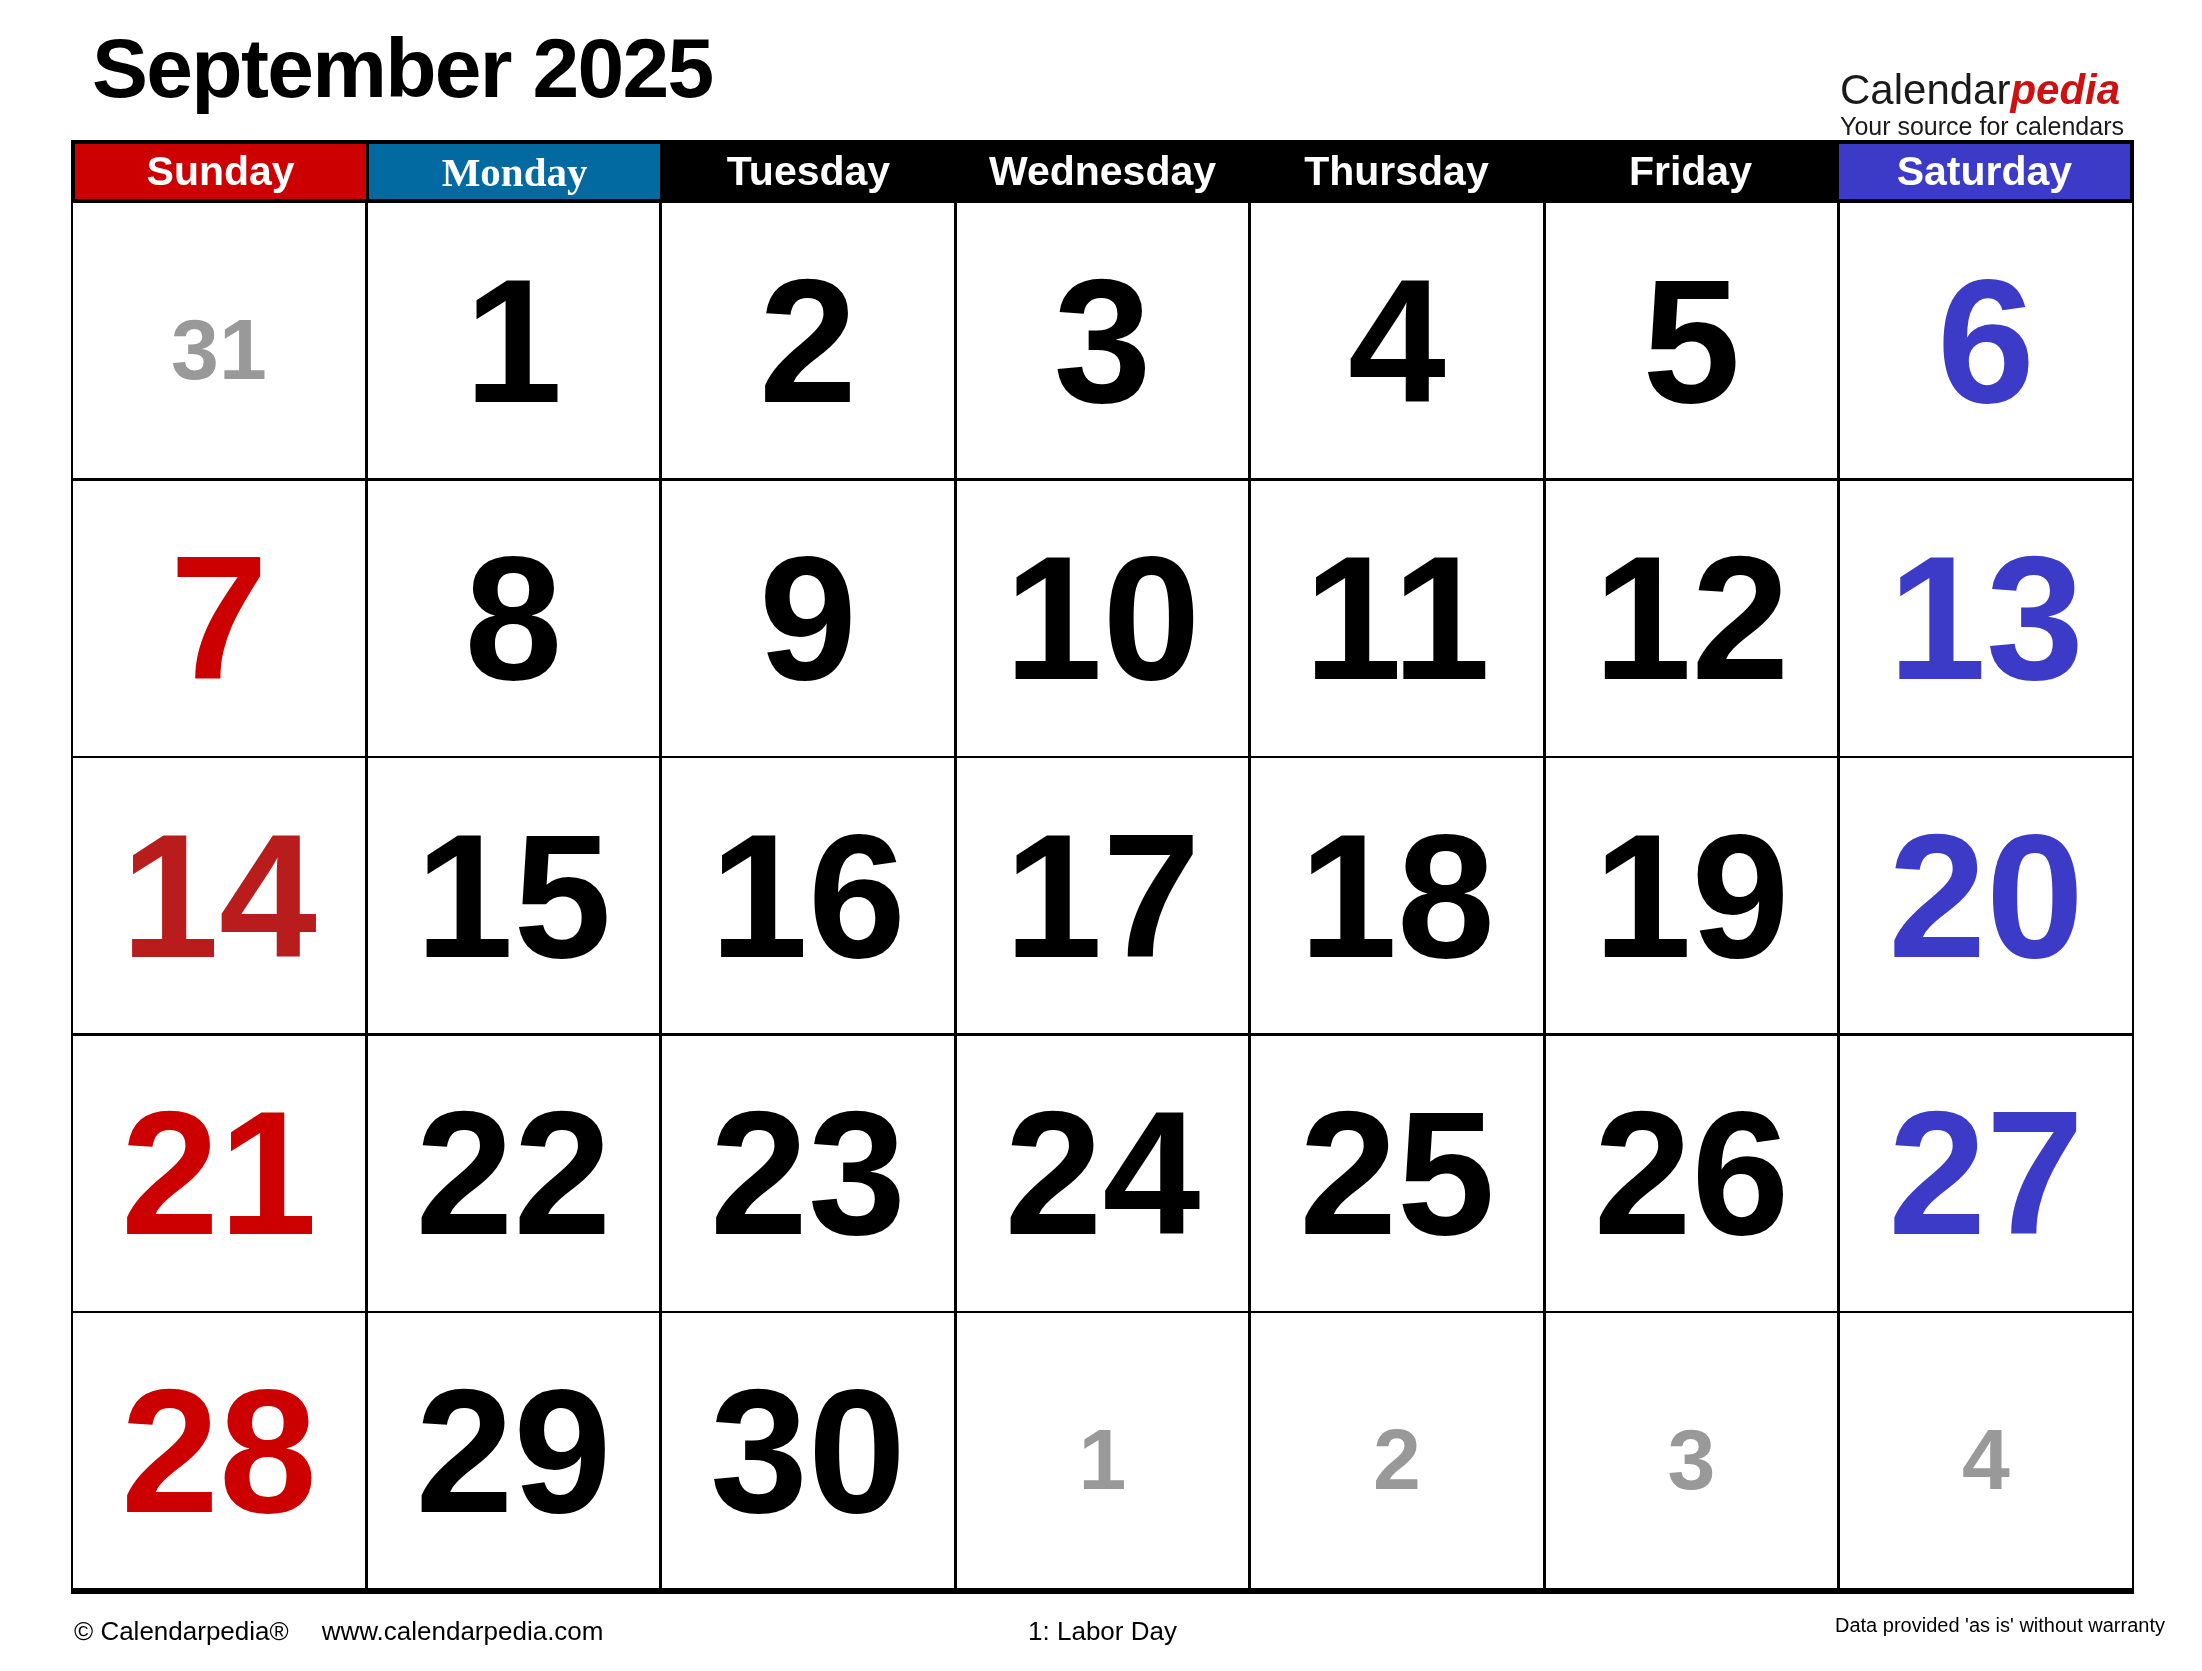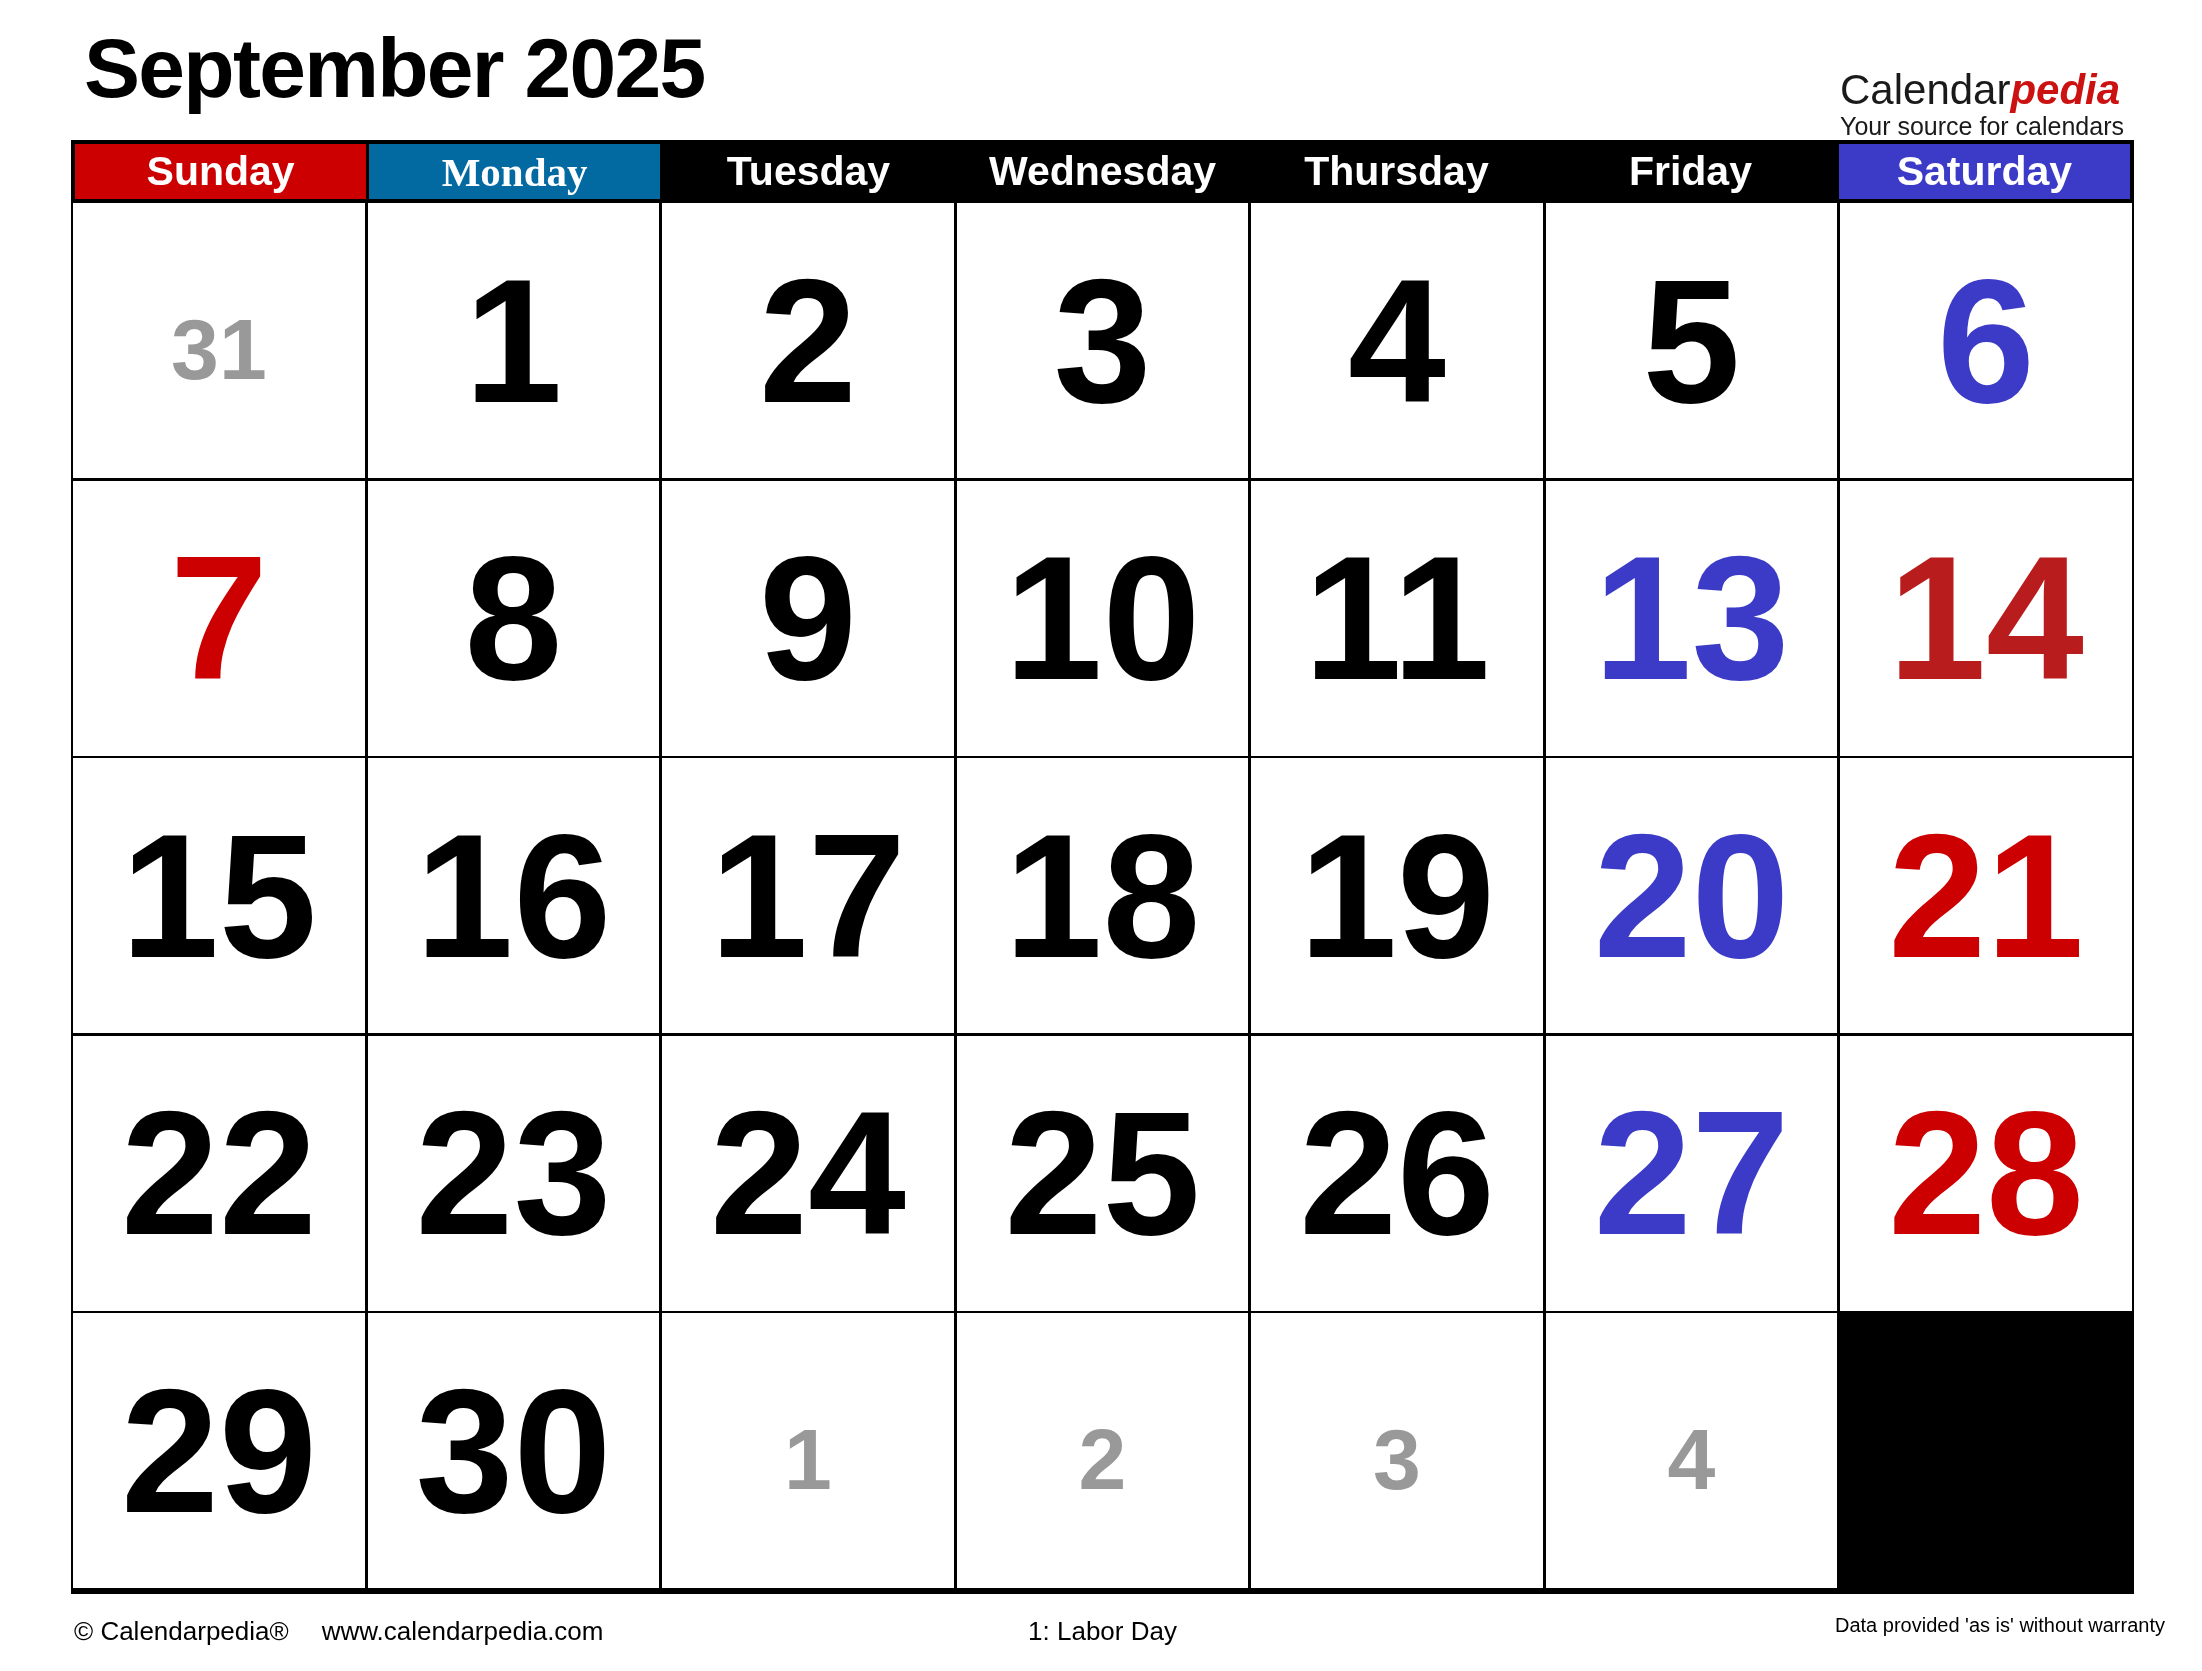--- a/index.html
+++ b/index.html
@@ -2,21 +2,21 @@
 <html style="font-size:13.8px"><head>
 <meta charset="utf-8">
 <style>
   html,body { margin:0; padding:0; background:#ffffff; }
   .page {
     position:relative; width:2203px; height:1672px; background:#ffffff;
     font-family:"Liberation Sans", sans-serif; overflow:hidden;
   }
   
   .title {
-    position:absolute; left:84px; top:24px;
+    position:absolute; left:92px; top:24px;
     font-size:84px; font-weight:bold; color:#000;
     letter-spacing:-1.7px; line-height:1.05; white-space:nowrap;
   }
   
   .logo { position:absolute; left:1840px; top:29px; line-height:1;margin-top:40px; }
   .logo-line1 { font-size:42px; color:#1a1a1a; white-space:nowrap; }
   .logo-red { color:#cc1111; font-weight:bold; font-style:italic; }
   .logo-line2 { font-size:25px; color:#1a1a1a; margin-top:3.4px; white-space:nowrap; }
 
   
@@ -114,20 +114,23 @@
         <div class="cell">
           <div class="num wk" style="color: rgb(0, 0, 0);">9</div>
         </div>
         <div class="cell">
           <div class="num wk" style="color: rgb(0, 0, 0);">10</div>
         </div>
         <div class="cell">
           <div class="num wk" style="color: rgb(0, 0, 0);">11</div>
         </div>
         <div class="cell">
+          <div class="num wk" style="color: rgb(0, 0, 0);">12</div>
+        </div>
+        <div class="cell">
           <div class="num sat" style="color: rgb(59, 59, 200);">13</div>
         </div>
         <div class="cell">
           <div class="num sun" style="color: #b91c1c;">14</div>
         </div>
         <div class="cell">
           <div class="num wk" style="color: rgb(0, 0, 0);">15</div>
         </div>
         <div class="cell">
           <div class="num wk" style="color: rgb(0, 0, 0);">16</div>

